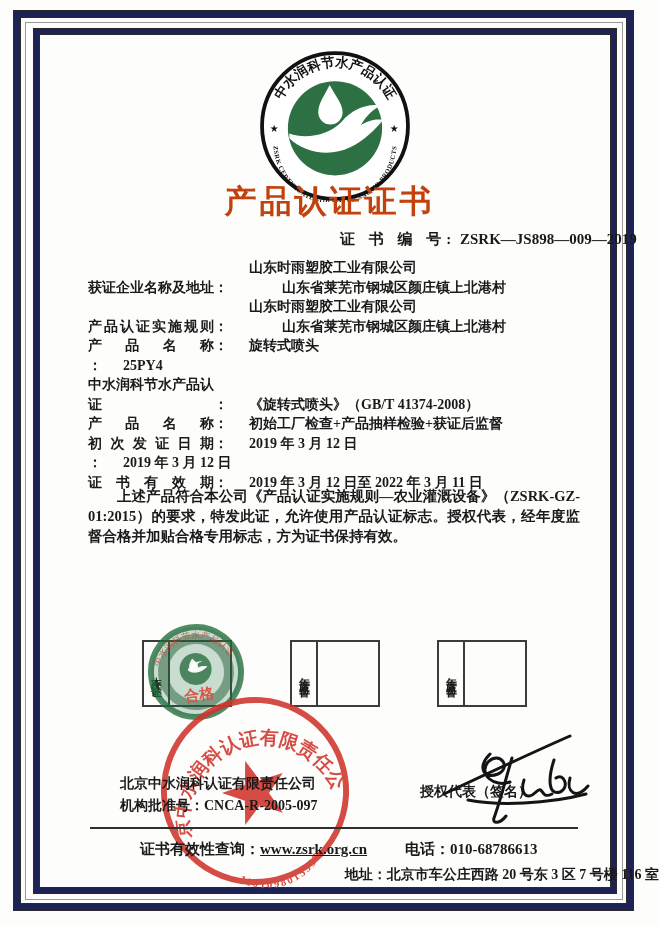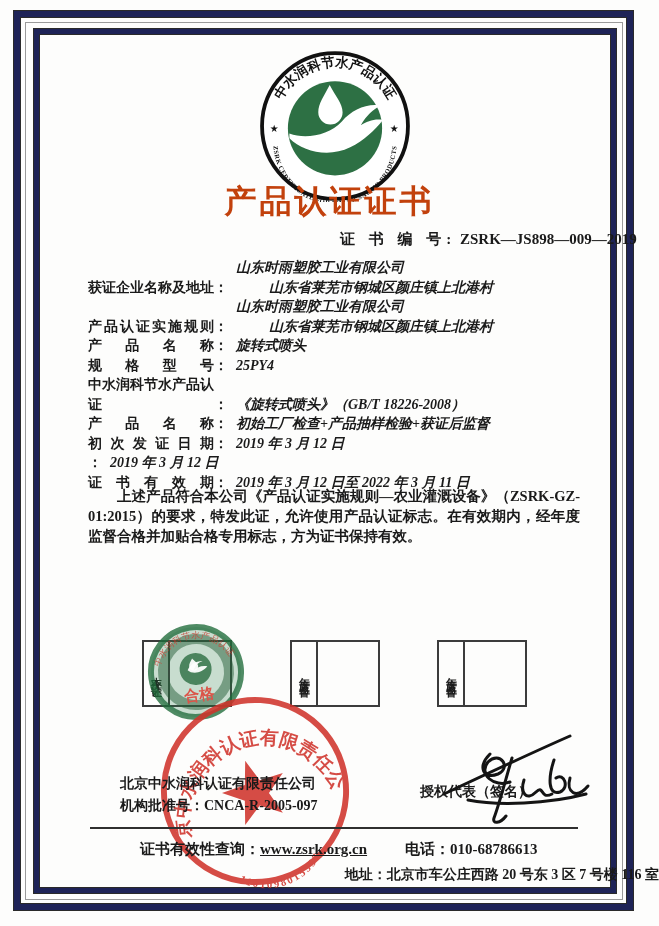--- a/index.html
+++ b/index.html
@@ -21,21 +21,21 @@
   .title { position:absolute; top:180px; left:0; width:100%; text-align:center;
            font-size:32px; font-weight:bold; letter-spacing:3px; color:#c2410c; }
   .cert-no { position:absolute; top:230px; left:340px; font-size:15px; font-weight:bold; white-space:nowrap; }
   .cert-no .lbl { letter-spacing:5px; }
 
   
   .fields { position:absolute; left:88px; top:258px; width:492px; font-size:14px; font-weight:bold; }
   .f-row { display:flex; align-items:flex-end; line-height:19.5px; }
   .f-label { width:126px; display:inline-block; text-align:justify; text-align-last:justify; flex:0 0 126px; }
   .f-colon { flex:0 0 auto; }
-  .f-val { margin-left:8px;font-style:italic; }
+  .f-val { margin-left:21px; }
   .f-val .l2 { display:block; padding-left:33px; }
 
   
   .para { position:absolute; left:88px; top:487px; width:492px; font-size:14.5px;
           line-height:19.8px; font-weight:600; text-indent:2em; text-align:justify; }
 
   
   .svbox { position:absolute; top:640px; width:90px; height:67px; border:2px solid #3c3c3c; display:flex; background:transparent; }
   .svbox .vlab { width:26px; border-right:2px solid #3c3c3c; display:flex; align-items:center; justify-content:center;
                  writing-mode:vertical-rl; text-orientation:upright; font-size:11px; font-weight:bold; letter-spacing:3px; }
@@ -106,28 +106,27 @@
       <span class="f-label">产品认证实施规则</span>
         <span class="f-colon">：</span>
       <span class="f-val"><span>山东时雨塑胶工业有限公司</span><span class="l2">山东省莱芜市钢城区颜庄镇上北港村</span></span>
     </div>
     <div class="f-row">
       <span class="f-label">产品名称</span>
         <span class="f-colon">：</span>
       <span class="f-val">旋转式喷头</span>
     </div>
     <div class="f-row">
-      <span class="f-label">规格型号</span>
         <span class="f-colon">：</span>
       <span class="f-val">25PY4</span>
     </div>
     <div class="f-row">
       <span class="f-label">中水润科节水产品认证</span>
         <span class="f-colon">：</span>
-      <span class="f-val">《旋转式喷头》（GB/T 18226-2008）</span>
+      <span class="f-val">《旋转式喷头》（GB/T 41374-2008）</span>
     </div>
     <div class="f-row">
       <span class="f-label">产品名称</span>
         <span class="f-colon">：</span>
       <span class="f-val">初始工厂检查+产品抽样检验+获证后监督</span>
     </div>
     <div class="f-row">
       <span class="f-label">初次发证日期</span>
         <span class="f-colon">：</span>
       <span class="f-val">2019 年 3 月 12 日</span>
@@ -136,21 +135,21 @@
         <span class="f-colon">：</span>
       <span class="f-val">2019 年 3 月 12 日</span>
     </div>
     <div class="f-row">
       <span class="f-label">证书有效期</span>
         <span class="f-colon">：</span>
       <span class="f-val">2019 年 3 月 12 日至 2022 年 3 月 11 日</span>
     </div>
   </div>
 
-  <div class="para">上述产品符合本公司《产品认证实施规则—农业灌溉设备》（ZSRK-GZ- 01:2015）的要求，特发此证，允许使用产品认证标志。在有效期内，经年度监督合格并加贴合格专用标志，方为证书保持有效。</div>
+  <div class="para">上述产品符合本公司《产品认证实施规则—农业灌溉设备》（ZSRK-GZ- 01:2015）的要求，特发此证，允许使用产品认证标志。授权代表，经年度监督合格并加贴合格专用标志，方为证书保持有效。</div>
 
   <div class="svbox" id="box1">
     <div class="vlab">本次认证</div>
     <div class="cell"></div>
   </div>
   <div class="svbox" id="box2">
     <div class="vlab">年度监督</div>
     <div class="cell"></div>
   </div>
   <div class="svbox" id="box3">

